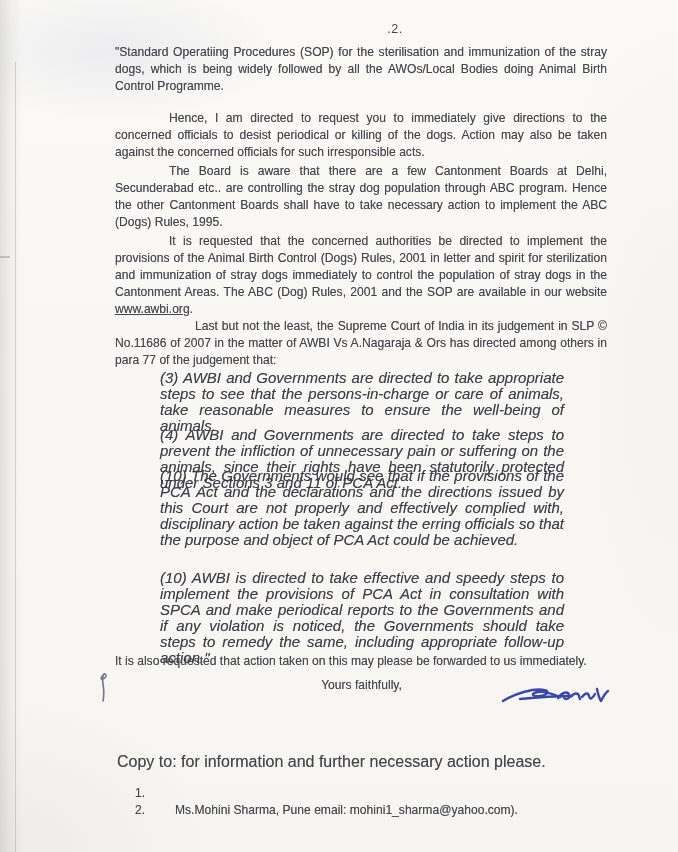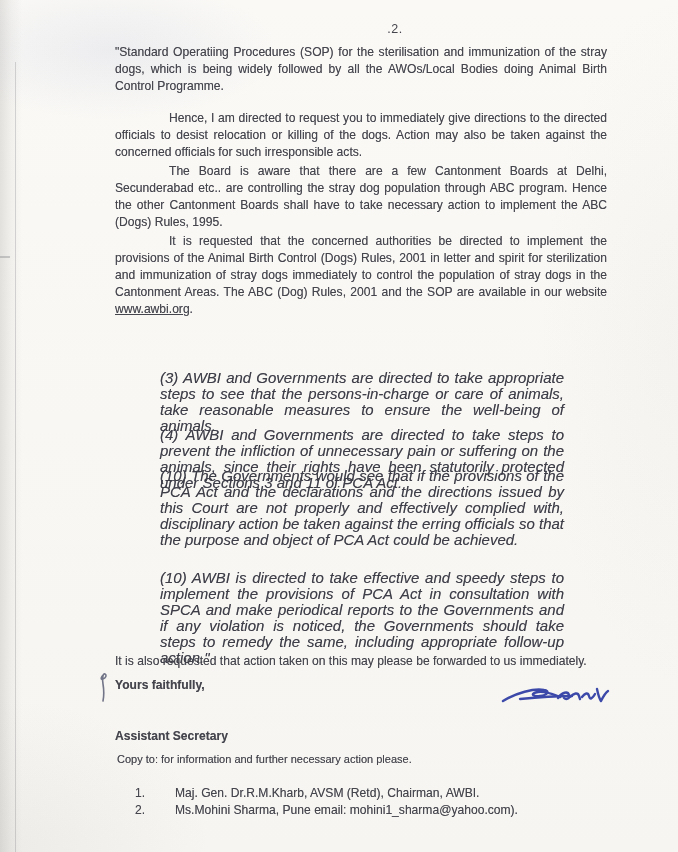--- a/index.html
+++ b/index.html
@@ -44,28 +44,27 @@
   .quote {
     left: 160px; width: 404px;
     font-style: italic;
     font-size: 15px; line-height: 16px;
     text-align: justify;
     color: #3e3e49;
     text-shadow: 0 0 0.5px rgba(62,62,73,0.5);
   }
   .weblink { text-decoration: underline; }
   .right-line {
-    left: 115px; width: 493px; text-align: left;
+    left: 115px; width: 493px; text-align: center;
     font-size: 12.1px; line-height: 16px;
     text-shadow: 0 0 0.5px rgba(69,69,78,0.55);
-    font-weight: bold;
   }
   .copy-line {
     left: 117px; width: 500px;
-    font-size: 11px;
+    font-size: 16px;
     text-shadow: 0 0 0.5px rgba(69,69,78,0.55);
   }
   .recipient {
     left: 135px; width: 480px;
     display: flex;
     font-size: 12.1px; line-height: 17px;
     text-shadow: 0 0 0.5px rgba(69,69,78,0.55);
   }
   .recipient .num { width: 40px; flex: 0 0 40px; }
   .signature-wrap { left: 500px; top: 684px; width: 112px; height: 32px; }
@@ -75,26 +74,27 @@
 <body>
 
 <div class="page">
   <div class="scan-line"></div>
   <div class="scan-dash"></div>
 
   <div class="blk page-number">.2.</div>
 
   <div class="blk para" style="top:44px;">"Standard Operatiing Procedures (SOP) for the sterilisation and immunization of the stray dogs, which is being widely followed by all the AWOs/Local Bodies doing Animal Birth Control Programme.</div>
 
-  <div class="blk para indent" style="top:110px;">Hence, I am directed to request you to immediately give directions to the directed officials to desist relocation or killing of the dogs. Action may also be taken against the concerned officials for such irresponsible acts.</div>
+  <div class="blk para indent" style="top:110px;">Hence, I am directed to request you to immediately give directions to the concerned officials to desist periodical or killing of the dogs. Action may also be taken against the concerned officials for such irresponsible acts.</div>
 
   <div class="blk para indent" style="top:163px;">The Board is aware that there are a few Cantonment Boards at Delhi, Secunderabad etc.. are controlling the stray dog population through ABC program. Hence the other Cantonment Boards shall have to take necessary action to implement the ABC (Dogs) Rules, 1995.</div>
 
   <div class="blk para indent" style="top:233px;"><span>It is requested that the concerned authorities be directed to implement the provisions of the Animal Birth Control (Dogs) Rules, 2001 in letter and spirit for sterilization and immunization of stray dogs immediately to control the population of stray dogs in the Cantonment Areas. The ABC (Dog) Rules, 2001 and the SOP are available in our website </span><span class="weblink">www.awbi.org</span><span>.</span></div>
 
+  <div class="blk para indent-lg" style="top:318px;">Last but not the least, the Supreme Court of India in its judgement in SLP © No.11686 of 2007 in the matter of AWBI Vs A.Nagaraja &amp; Ors has directed among others in para 77 of the judgement that:</div>
 
   <div class="blk quote" style="top:370px;">(3) AWBI and Governments are directed to take appropriate steps to see that the persons-in-charge or care of animals, take reasonable measures to ensure the well-being of animals.</div>
   <div class="blk quote" style="top:427px;">(4) AWBI and Governments are directed to take steps to prevent the infliction of unnecessary pain or suffering on the animals, since their rights have been statutorily protected under Sections 3 and 11 of PCA Act.</div>
   <div class="blk quote" style="top:468px;">(10) The Governments would see that if the provisions of the PCA Act and the declarations and the directions issued by this Court are not properly and effectively complied with, disciplinary action be taken against the erring officials so that the purpose and object of PCA Act could be achieved.</div>
   <div class="blk quote" style="top:570px;">(10) AWBI is directed to take effective and speedy steps to implement the provisions of PCA Act in consultation with SPCA and make periodical reports to the Governments and if any violation is noticed, the Governments should take steps to remedy the same, including appropriate follow-up action."</div>
 
   <div class="blk para" style="top:653px;">It is also requested that action taken on this may please be forwarded to us immediately.</div>
 
   <div class="blk right-line" style="top:677px;">Yours faithfully,</div>
 
@@ -110,25 +110,23 @@
         <path d="M3 17 C 16 9, 34 4, 44 6 C 50 7, 48 11, 40 12 C 32 13, 30 9, 38 8 C 48 7, 54 11, 60 13"></path>
         <path d="M58 14 C 62 8, 68 7, 69 11 C 70 15, 66 16, 64 14"></path>
         <path d="M70 13 C 74 9, 78 8, 79 12 L 80 15"></path>
         <path d="M82 13 C 85 9, 88 8, 89 12 C 90 16, 92 15, 95 10"></path>
         <path d="M97 5 C 98 10, 99 14, 101 17 C 103 13, 105 9, 108 7"></path>
         <path d="M20 15 C 40 13, 58 12, 72 12"></path>
       </g>
     </svg>
   </div>
 
-  <div class="blk right-line" style="top:728px;">Assistant Secretary</div>
 
   <div class="blk copy-line" style="top:753px;">Copy to: for information and further necessary action please.</div>
 
   <div class="blk recipient" style="top:785px;">
     <span class="num">1.</span>
-    <span>Maj. Gen. Dr.R.M.Kharb, AVSM (Retd), Chairman, AWBI.</span>
   </div>
   <div class="blk recipient" style="top:802px;">
     <span class="num">2.</span>
     <span>Ms.Mohini Sharma, Pune email: mohini1_sharma@yahoo.com).</span>
   </div>
 </div>
 
 </body></html>

